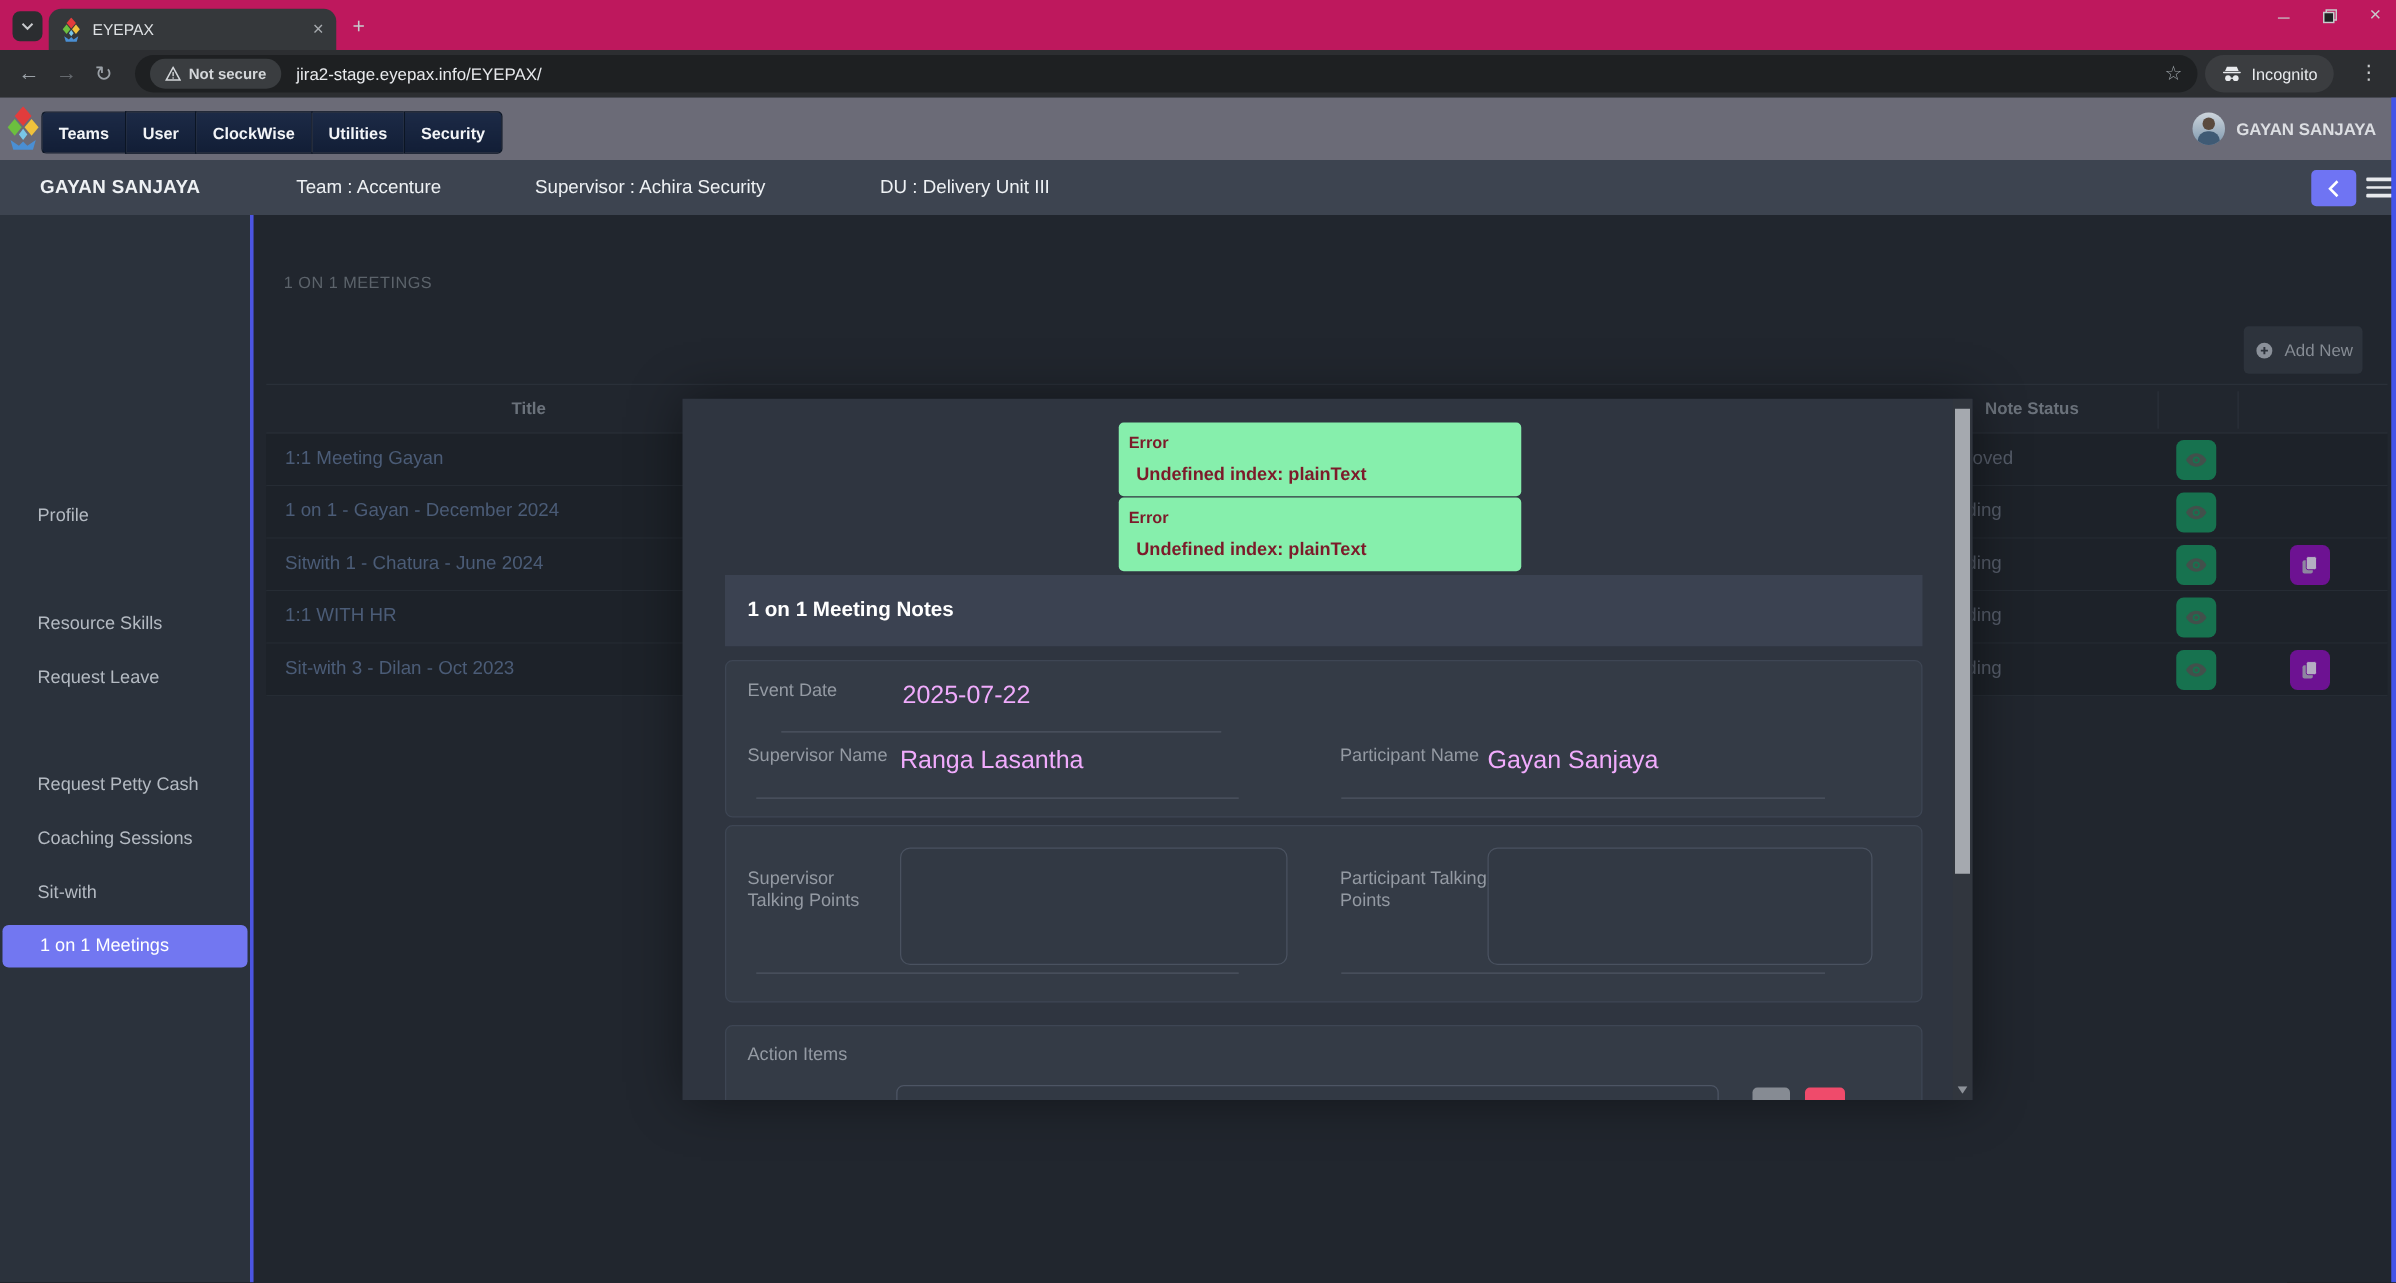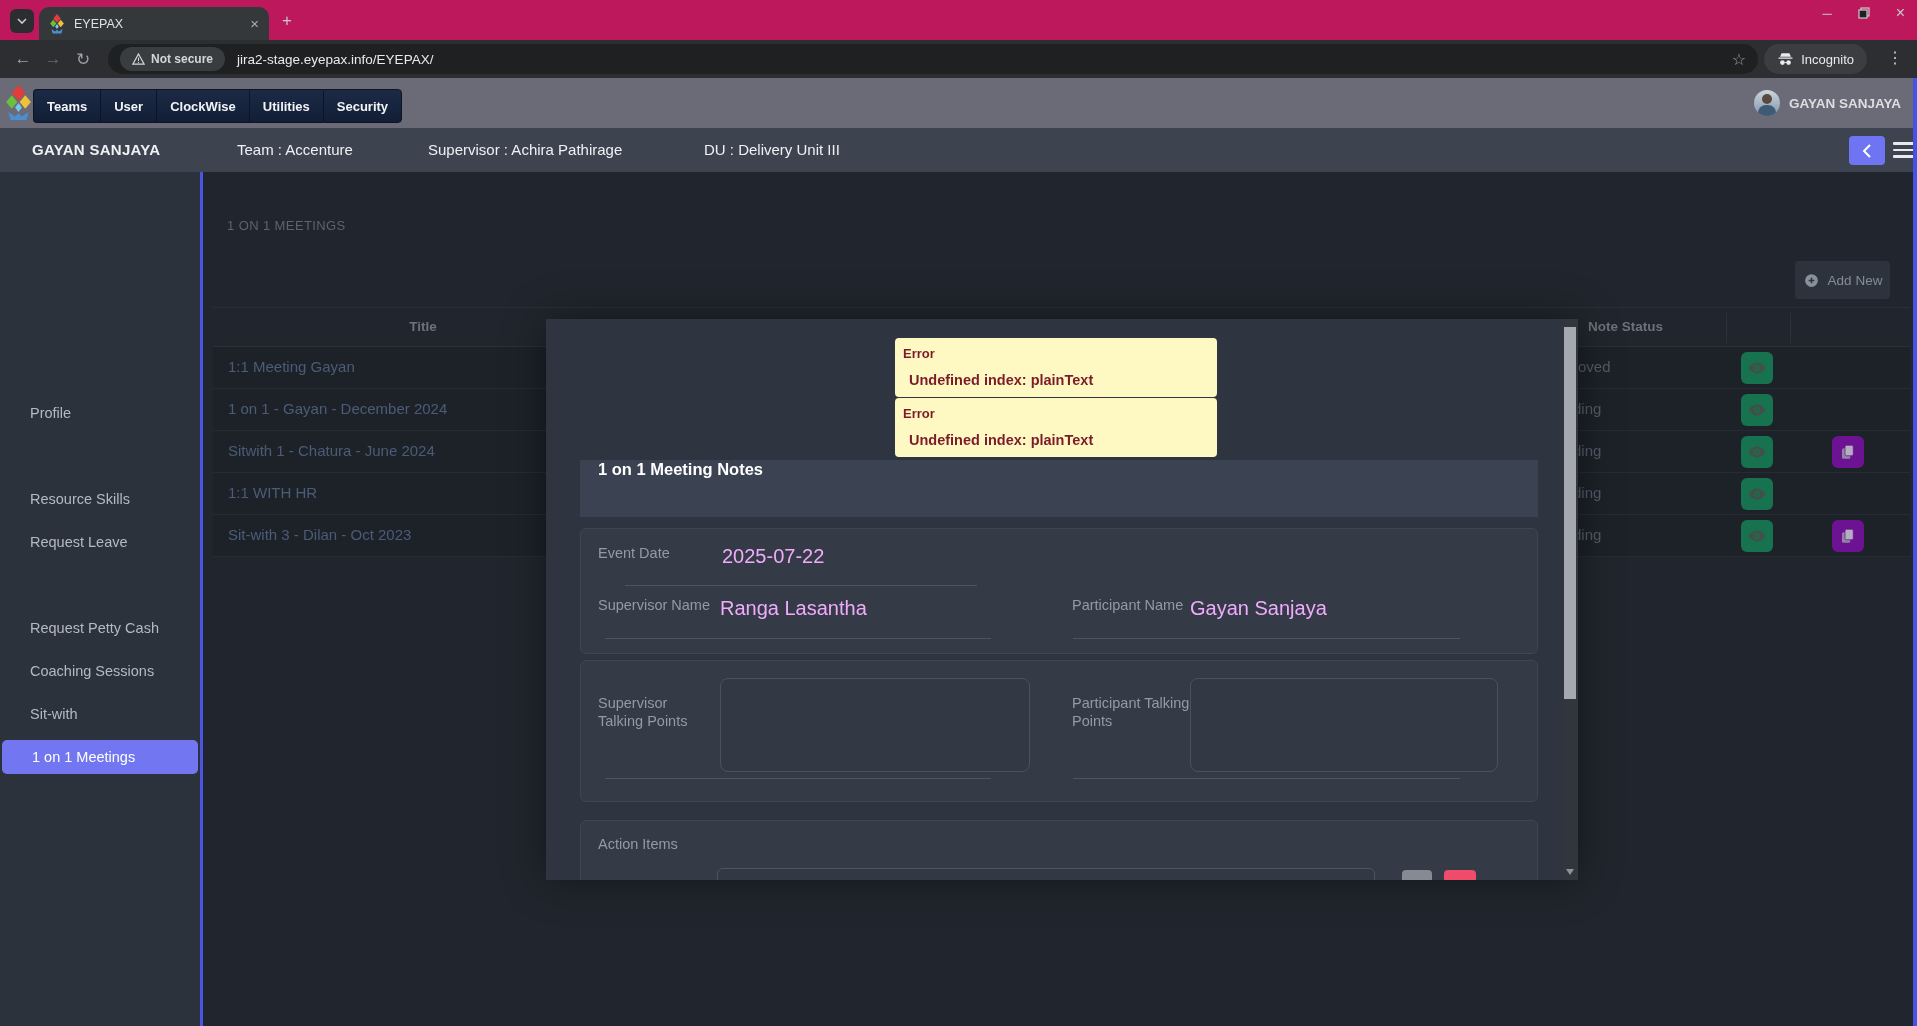--- a/index.html
+++ b/index.html
@@ -89,25 +89,25 @@
   .td-status { position:absolute; left:1335px; top:11px; color:#555c69; font-size:15px; }
   .icon-btn { position:absolute; top:5px; width:32px; height:32px; border:none; border-radius:6px;
               display:flex; align-items:center; justify-content:center; }
   .eye-btn { left:1528px; background:#17724f; }
   .copy-btn { left:1619px; background:#6d1292; }
 
   
   .modal { position:absolute; left:546px; top:319px; width:1032px; height:561px; background:#2f3540;
            overflow:hidden; z-index:50; box-shadow:0 0 40px rgba(0,0,0,.45); }
   .alerts { position:absolute; left:349px; top:19px; width:322px; }
-  .alert { background:#fef9c3; border-radius:4px; height:59px; margin-bottom:1px; position:relative; }
+  .alert { background:#86efac; border-radius:4px; height:59px; margin-bottom:1px; position:relative; }
   .alert-title { position:absolute; left:8px; top:8px; color:#7c1b2a; font-size:13px; font-weight:bold; }
   .alert-msg { position:absolute; left:14px; top:34px; color:#7c1b2a; font-size:14.5px; font-weight:bold; }
   .m-titlebar { position:absolute; left:34px; top:141px; width:958px; height:57px; background:#3b4251;
-                display:flex; align-items:flex-start; padding-left:18px; }
+                display:flex; align-items:center; padding-left:18px; }
   .m-title { color:#ffffff; font-size:16.5px; font-weight:bold; }
   .m-panel { position:absolute; left:34px; width:958px; border:1px solid #3e4654; border-radius:6px;
              background:#343b46; }
   .p1 { top:209px; height:126px; } .p2 { top:341px; height:142px; } .p3 { top:501px; height:160px; }
   .f-label { position:absolute; color:#949aa3; font-size:14.5px; }
   .f-value { position:absolute; color:#f0abfc; font-size:20px; }
   .f-line { position:absolute; height:1px; background:#555d69; opacity:.8; }
   .f-area { position:absolute; border:1px solid #4a5260; border-radius:8px; background:#323944; }
   .f-input { position:absolute; border:1px solid #4d5564; border-radius:6px; background:#323944; }
   .mini-btn { position:absolute; top:551px; height:26px; border:none; border-radius:4px; }
@@ -201,21 +201,21 @@
       </div>
       <div class="nav-user">
         <div class="avatar"></div>
         <span class="nav-user-name">GAYAN SANJAYA</span>
       </div>
     </div>
 
     <div class="appheader">
       <span class="h-name">GAYAN SANJAYA</span>
       <span class="h-team">Team : Accenture</span>
-      <span class="h-sup">Supervisor : Achira Pathirage</span>
+      <span class="h-sup">Supervisor : Achira Security</span>
       <span class="h-du">DU : Delivery Unit III</span>
       <div class="collapse-btn">
         <svg width="10" height="14" viewBox="0 0 10 14">
             <polyline points="8,1 2,7 8,13" fill="none" stroke="#ffffff" stroke-width="2"></polyline>
           </svg>
       </div>
       <div class="hamburger">
           <div></div>
           <div></div>
           <div></div>

